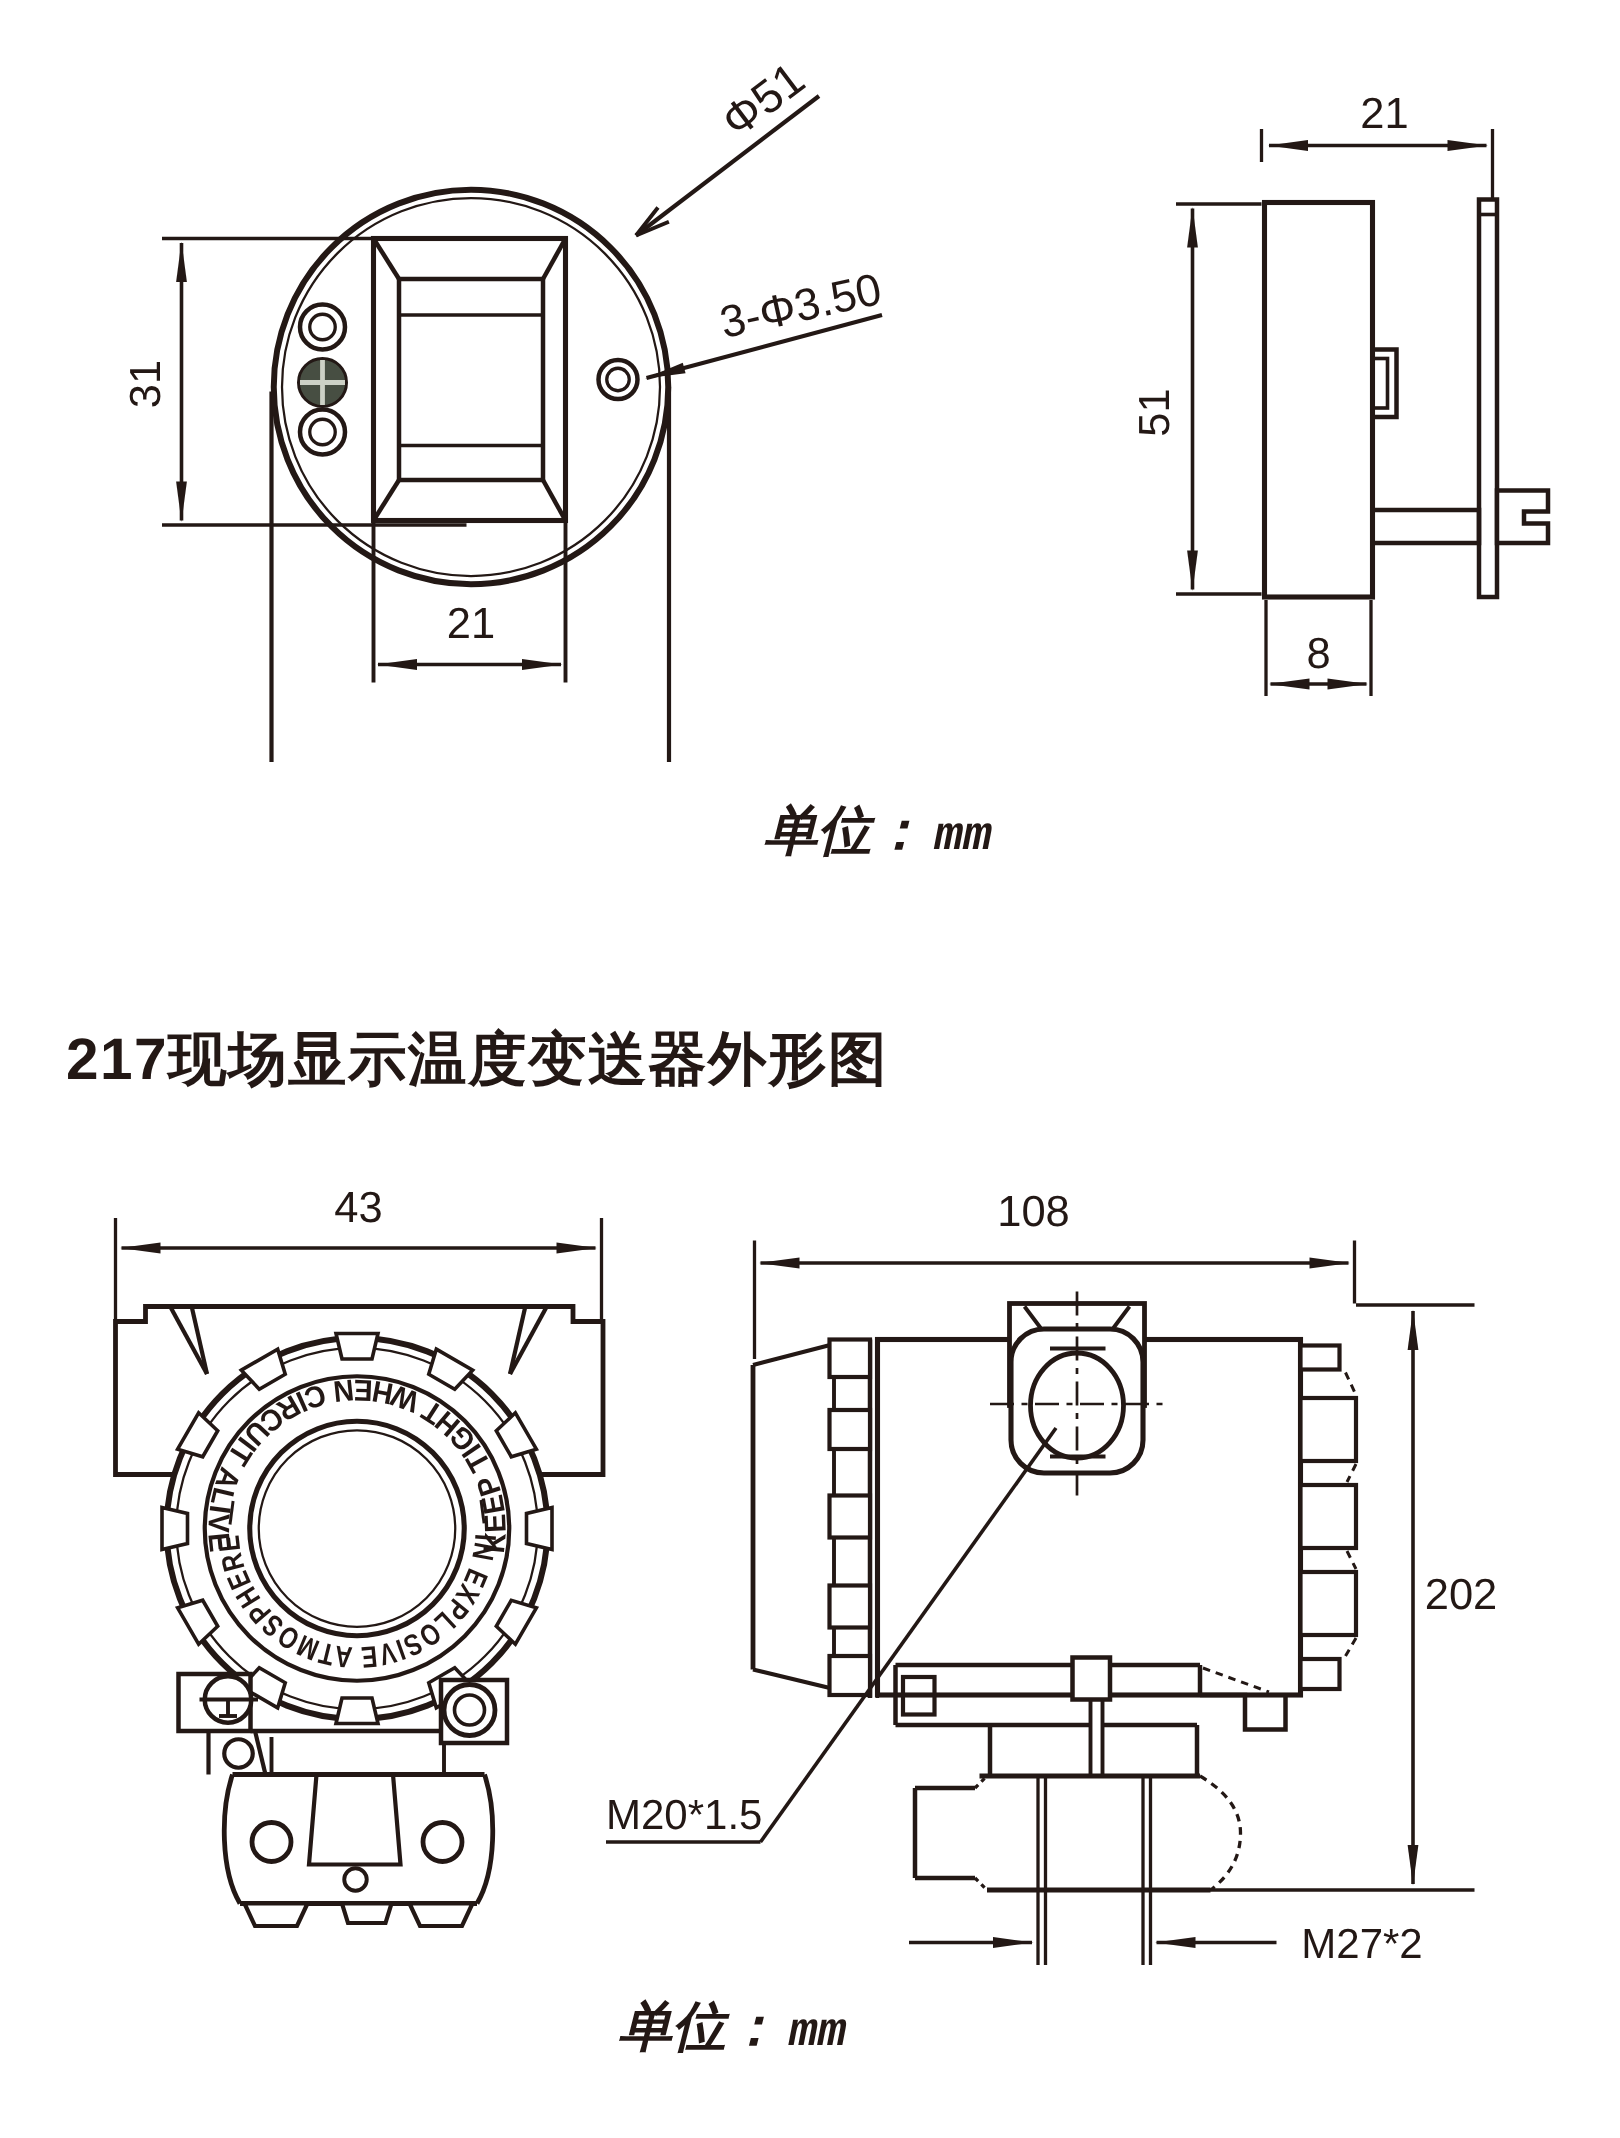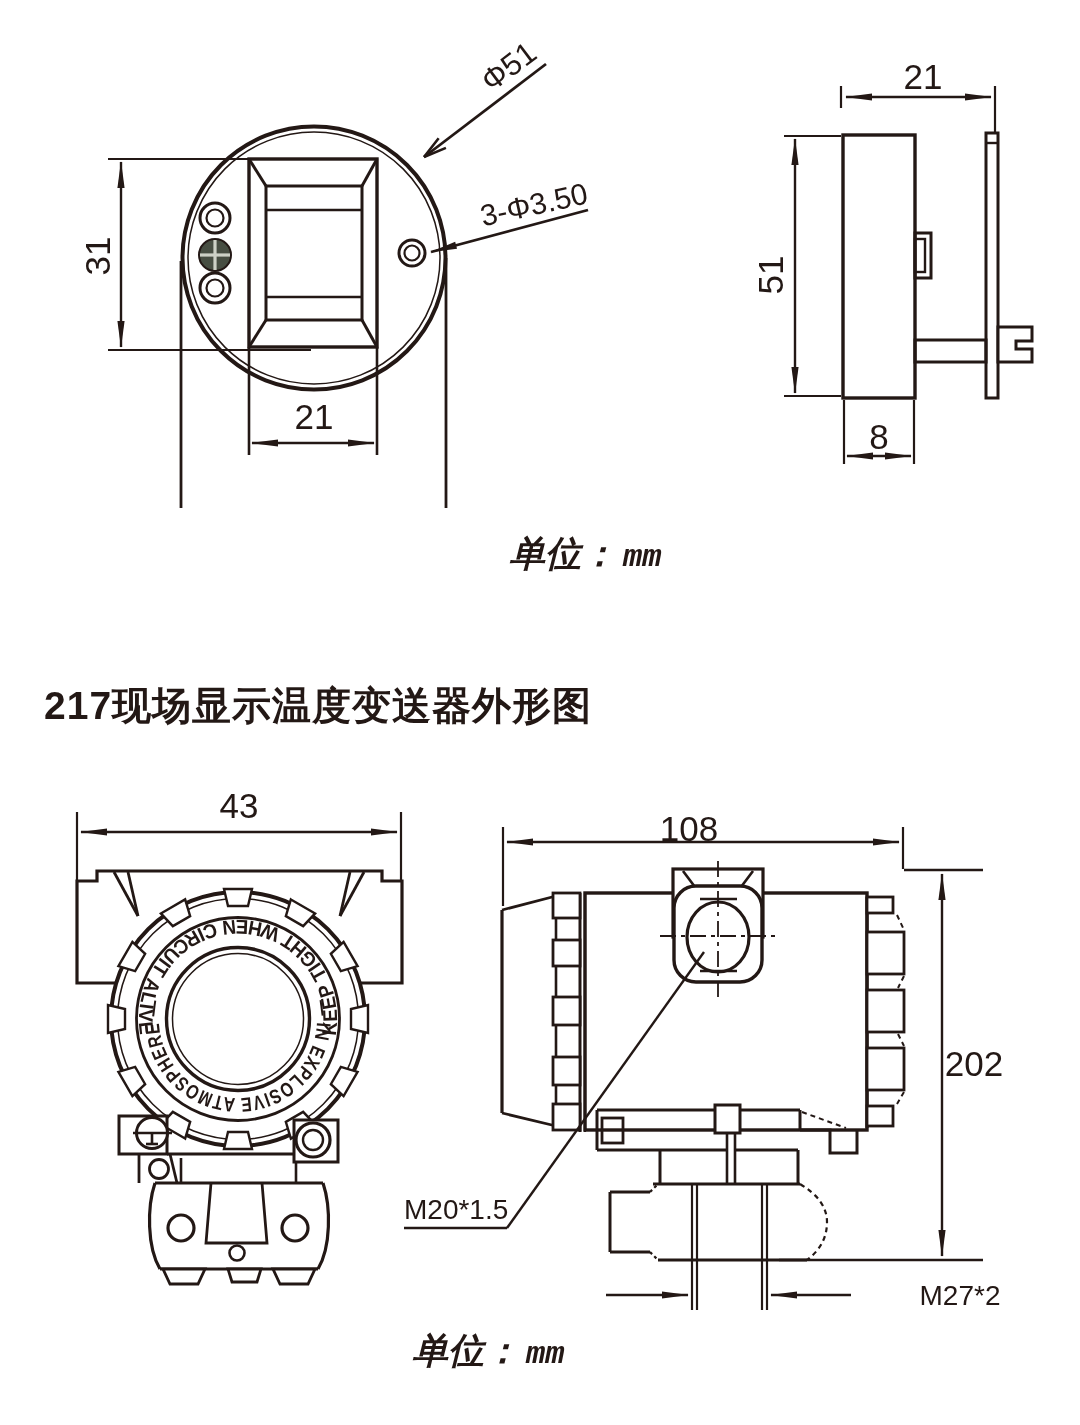--- a/index.html
+++ b/index.html
@@ -9,21 +9,21 @@
   .ln{stroke:#231815;fill:none;stroke-linecap:butt;}
   .fw{fill:#ffffff;}
   .w15{stroke-width:1.5}.w18{stroke-width:1.8}.w2{stroke-width:2}.w22{stroke-width:2.2}
   .w24{stroke-width:2.4}.w26{stroke-width:2.6}.w28{stroke-width:2.8}.w3{stroke-width:3}
   .w32{stroke-width:3.2}.w34{stroke-width:3.4}.w4{stroke-width:4}
   .dash{stroke-dasharray:5 4;}
   .cdash{stroke-dasharray:16 5 4 5;}
   .sdash{stroke-dasharray:3 3;}
   .ring-text{font-family:"Liberation Sans","DejaVu Sans",sans-serif;font-weight:bold;
              font-size:20px;fill:#231815;letter-spacing:1px;}
-  .lbl{position:absolute;white-space:nowrap;font-size:35px;font-weight:500;color:#231815;
+  .lbl{position:absolute;white-space:nowrap;font-size:29px;font-weight:500;color:#231815;
        transform:translate(-50%,-50%);}
   .rot90{transform:translate(-50%,-50%) rotate(-90deg);}
   .rot37{transform:translate(-50%,-50%) rotate(-37deg);font-size:31px;}
   .rot12{transform:translate(-50%,-50%) rotate(-12.5deg);font-size:30px;}
   .thread-lbl{font-size:28px;text-align:right;}
   .left-anchor{transform:translate(0,-50%);}
   .units{position:absolute;display:flex;align-items:baseline;gap:6px;font-style:italic;}
   .units .u-label{font-size:36px;font-weight:bold;font-family:"Liberation Sans","DejaVu Sans",sans-serif;}
   .units .u-value{font-size:32px;font-weight:bold;font-family:"Liberation Mono","DejaVu Sans Mono",monospace;}
   .page-title{position:absolute;left:44px;top:679px;font-size:39px;font-weight:bold;
@@ -257,23 +257,23 @@
 <div class="lbl" style="left:879px;top:437px;">8</div>
 
 <div class="units" style="left:509px;top:530px;">
   <span class="u-label">单位：</span>
   <span class="u-value">mm</span>
 </div>
 
 <div class="page-title">217现场显示温度变送器外形图</div>
 
 <div class="lbl" style="left:239px;top:806px;">43</div>
-<div class="lbl" style="left:689px;top:809px;margin-top:20px;">108</div>
+<div class="lbl" style="left:689px;top:809px;">108</div>
 <div class="lbl" style="left:974px;top:1064px;">202</div>
 <div class="lbl thread-lbl left-anchor" style="left:404px;top:1210px;">M20*1.5</div>
-<div class="lbl thread-lbl" style="left:960px;top:1296px;">M27*2</div>
+<div class="lbl thread-lbl" style="left:908px;top:1296px;">M27*2</div>
 
 <div class="units" style="left:412px;top:1327px;">
   <span class="u-label">单位：</span>
   <span class="u-value">mm</span>
 </div>
 
 </div>
 
 </body></html>

